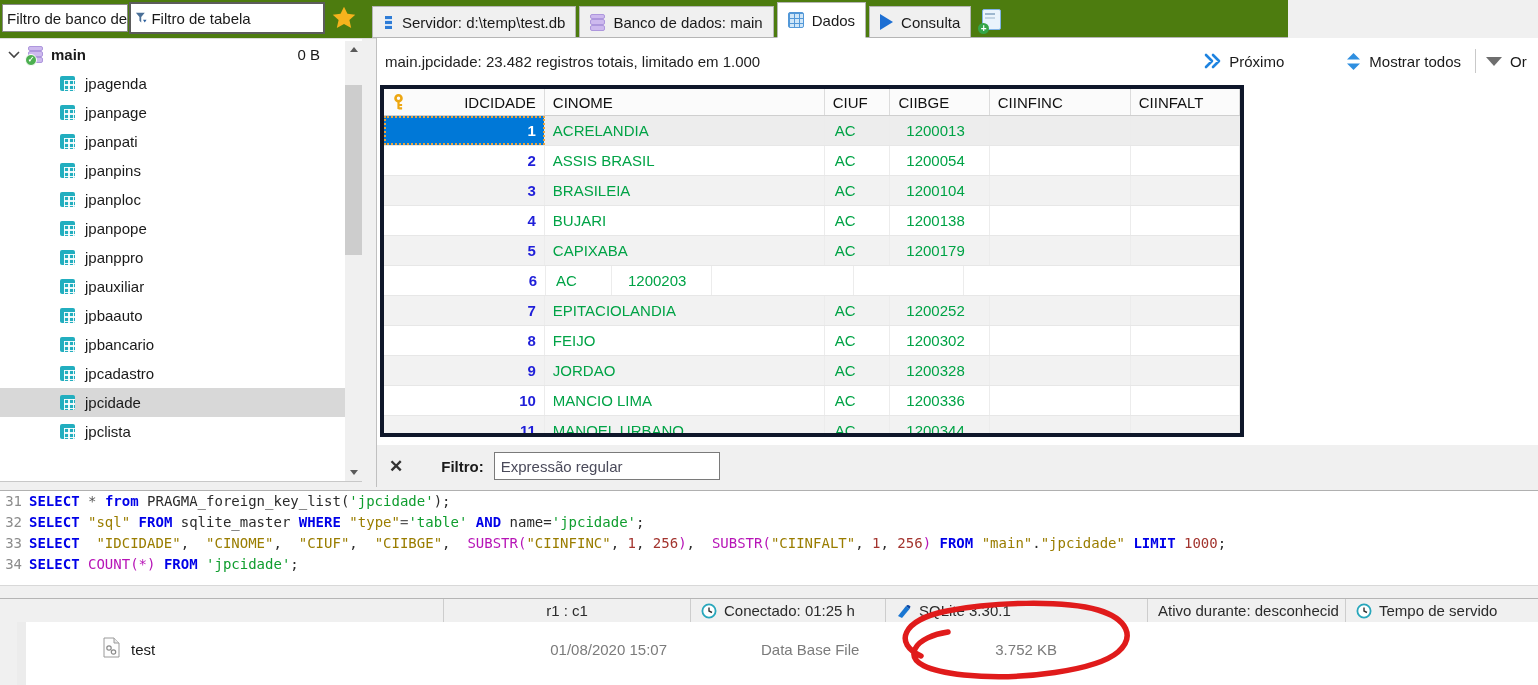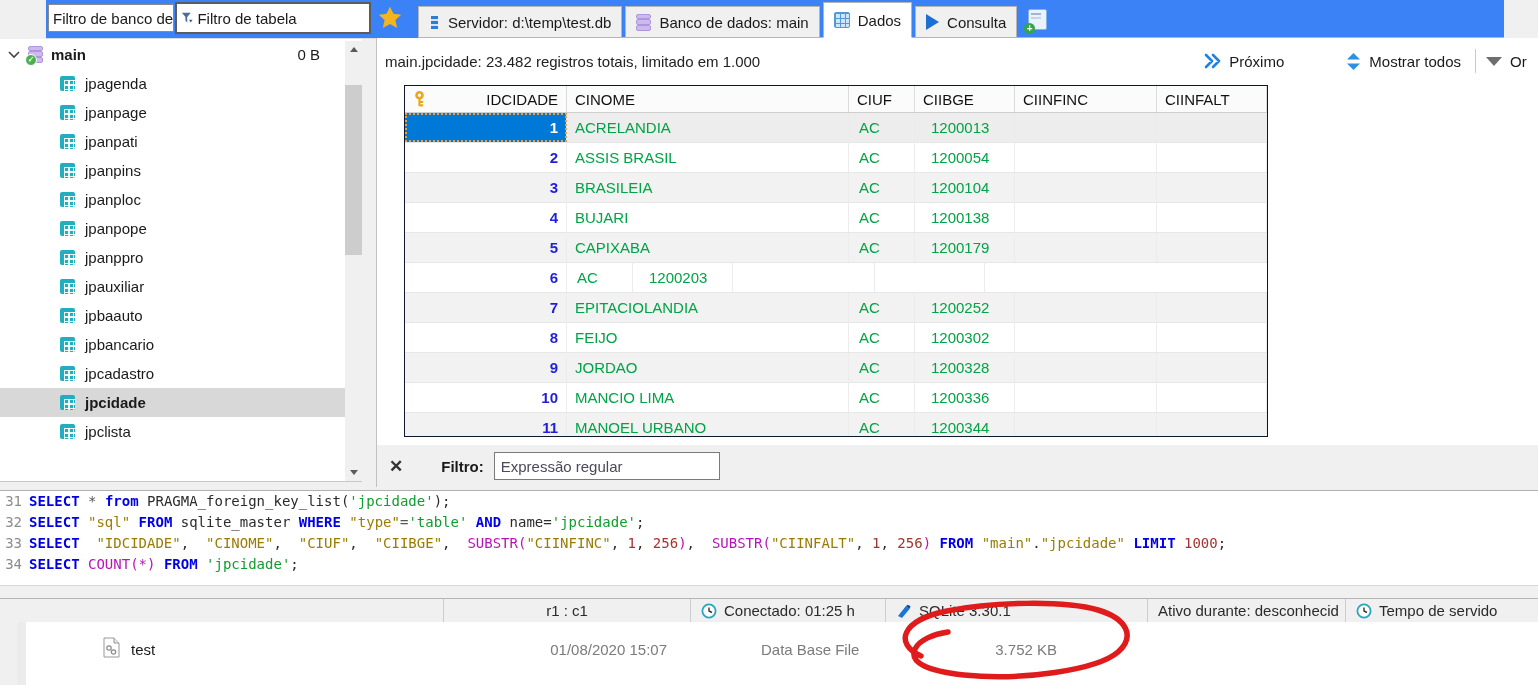--- a/index.html
+++ b/index.html
@@ -1,20 +1,20 @@
 <!DOCTYPE html>
 <html><head>
 <meta charset="utf-8">
 <style>
   html,body{margin:0;padding:0;}
   body{font-family:"Liberation Sans",sans-serif;font-size:15px;color:#1a1a1a;background:#fff;}
   #window{position:relative;width:1538px;height:685px;background:#f0f0f0;overflow:hidden;}
 
   
-  .topbar{position:absolute;left:0;top:0;width:1458px;height:38px;background:#3b82f6;border-bottom:1px solid #dcdcdc;margin-left:46px;}
+  .topbar{position:absolute;left:0;top:0;width:1288px;height:38px;background:#4d7c0f;border-bottom:1px solid #dcdcdc;}
   .flt-input{position:absolute;top:4px;height:28px;background:#fff;border:1px solid #8a8a8a;box-sizing:border-box;}
   #db-filter{left:2px;width:126px;}
   #tbl-filter-wrap{position:absolute;left:129px;top:2px;width:196px;height:32px;background:#fff;border:2px solid #5c5c5c;box-sizing:border-box;display:flex;align-items:center;padding:0 4px;}
   .flt-input input,#tbl-filter-wrap input{border:none;outline:none;font:15px "Liberation Sans",sans-serif;color:#1a1a1a;width:100%;background:transparent;padding:0 4px;}
   #db-filter input{height:24px;margin-top:1px;}
   .star{position:absolute;left:332px;top:6px;}
 
   
   .tabbar{position:absolute;left:372px;top:2px;right:0;height:36px;display:flex;align-items:flex-end;gap:3px;border-bottom:1px solid #b5b5b5;box-sizing:border-box;}
   .tab{height:31px;background:#f0f0f0;border:1px solid #b5b5b5;border-bottom:none;display:flex;align-items:center;gap:8px;padding:0 10px;box-sizing:border-box;white-space:nowrap;cursor:default;}
@@ -32,21 +32,21 @@
   .icon-grid{width:16px;height:16px;border-radius:2px;border:1px solid #5398d8;box-sizing:border-box;background-color:#cfe6f8;background-image:repeating-linear-gradient(to right,#5398d8 0 1px,transparent 1px 5px),repeating-linear-gradient(to bottom,#5398d8 0 1px,transparent 1px 5px);}
   .icon-play{width:0;height:0;border-left:13px solid #1d6fd3;border-top:8px solid transparent;border-bottom:8px solid transparent;}
 
   
   .sidepanel{position:absolute;left:0;top:39px;width:362px;height:442px;background:#fff;border-bottom:1px solid #c8c8c8;overflow:hidden;}
   .tree-root{height:30px;display:flex;align-items:center;padding-left:8px;}
   .tree-root .rlabel{font-weight:bold;margin-left:8px;}
   .tree-root .rsize{margin-left:auto;margin-right:42px;padding-left:44px;}
   .tree-item{height:29px;display:flex;align-items:center;padding-left:60px;gap:10px;}
   .tree-item.selected{background:#d8d8d8;}
-  .tree-item.selected .tree-label{font-weight:bold;}
+  .tree-item.selected .tree-label{font-weight:normal;}
   .expander{width:12px;height:9px;}
   
   .vscroll{position:absolute;right:0;top:2px;width:17px;height:440px;background:#f0f0f0;}
   .vscroll .btn{position:absolute;left:0;width:17px;height:17px;display:flex;align-items:center;justify-content:center;}
   .vscroll .up{top:0;}
   .vscroll .down{bottom:0;}
   .tri-up{width:0;height:0;border-left:4px solid transparent;border-right:4px solid transparent;border-bottom:5px solid #5a5a5a;}
   .tri-down{width:0;height:0;border-left:4px solid transparent;border-right:4px solid transparent;border-top:5px solid #5a5a5a;}
   .vscroll .thumb{position:absolute;left:0;top:44px;width:17px;height:170px;background:#cdcdcd;}
 
@@ -55,21 +55,21 @@
   .dp-toolbar{position:absolute;left:0;top:0;right:0;height:46px;display:flex;align-items:center;}
   .dp-summary{margin-left:8px;color:#222;}
   .dp-controls{position:absolute;right:0;top:0;height:46px;display:flex;align-items:center;}
   .ctl{display:flex;align-items:center;gap:8px;white-space:nowrap;}
   .ctl-sep{width:1px;height:24px;background:#c9c9c9;margin:0 10px 0 14px;}
   .ctl-order{width:52px;overflow:hidden;display:flex;align-items:center;gap:8px;}
   .ctl-prox{margin-right:62px;}
   .tri-down-big{width:0;height:0;border-left:8px solid transparent;border-right:8px solid transparent;border-top:9px solid #6e6e6e;}
 
   
-  .grid{position:absolute;left:3px;top:47px;width:864px;height:352px;border:1px solid #0f172a;box-sizing:border-box;overflow:hidden;background:#fff;margin-left:24px;}
+  .grid{position:absolute;left:3px;top:47px;width:864px;height:352px;border:4px solid #0f172a;box-sizing:border-box;overflow:hidden;background:#fff;}
   .ghead{display:flex;height:27px;background:#fbfbfb;border-bottom:1px solid #cfcfcf;box-sizing:border-box;}
   .hcell{display:flex;align-items:center;padding:0 8px;box-sizing:border-box;border-right:1px solid #dcdcdc;font-size:15px;color:#111;}
   .hcell-0 .hlabel{margin-left:auto;}
   .grow{display:flex;height:30px;box-sizing:border-box;border-bottom:1px solid #e7e7e7;background:#fff;}
   .grow.alt{background:#f2f2f2;}
   .grow.current{background:#ededed;}
   .gcell{display:flex;align-items:center;box-sizing:border-box;border-right:1px solid #ececec;padding:0 8px;overflow:hidden;white-space:nowrap;}
   .c-id{justify-content:flex-end;color:#1f1fd9;font-weight:bold;}
   .c-name,.c-uf,.c-ibge{color:#00a346;}
   .c-uf{padding-left:10px;}

